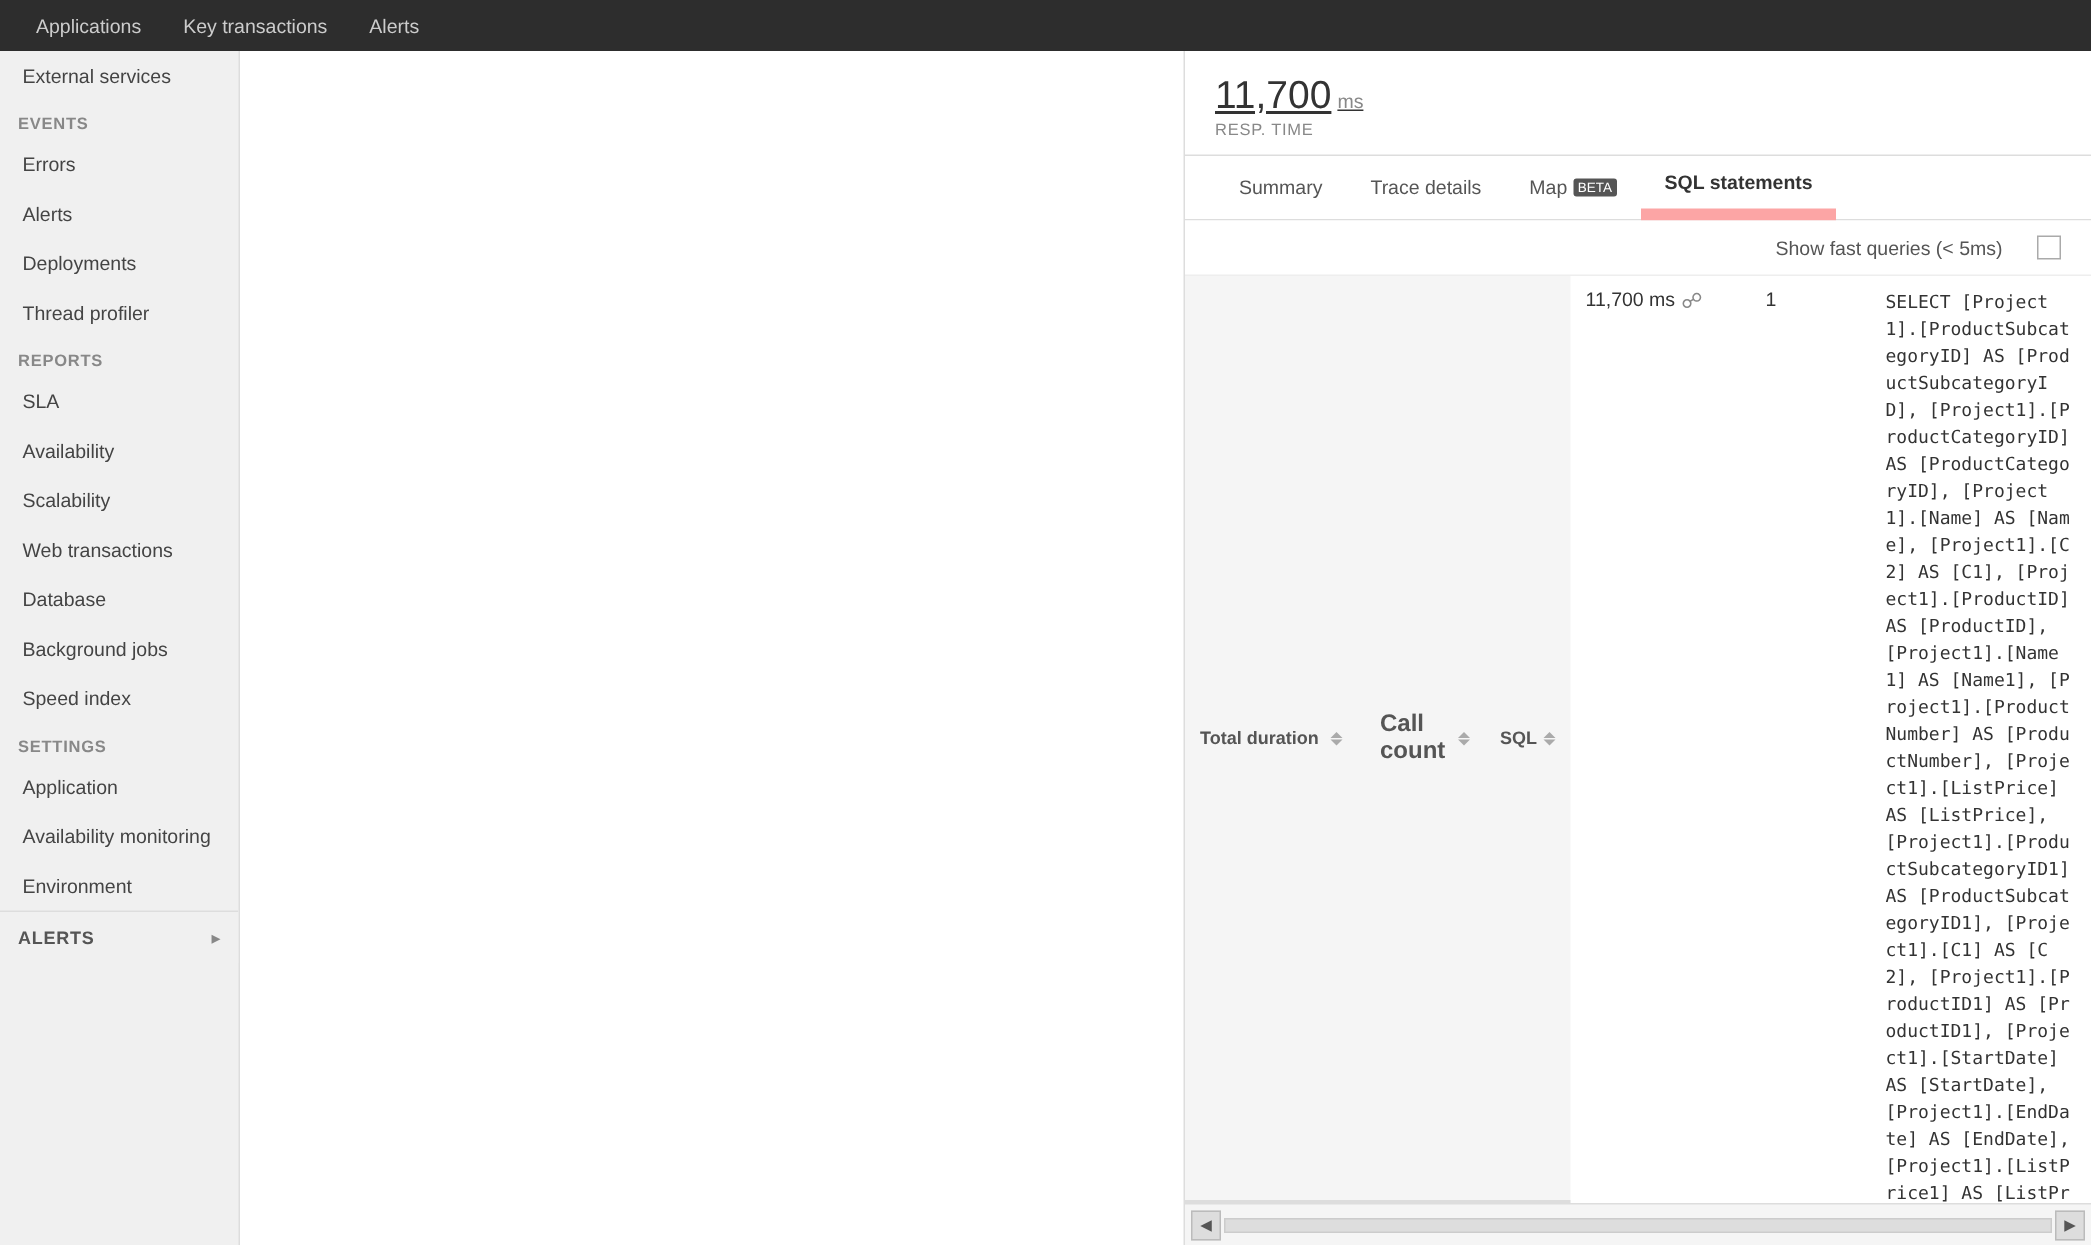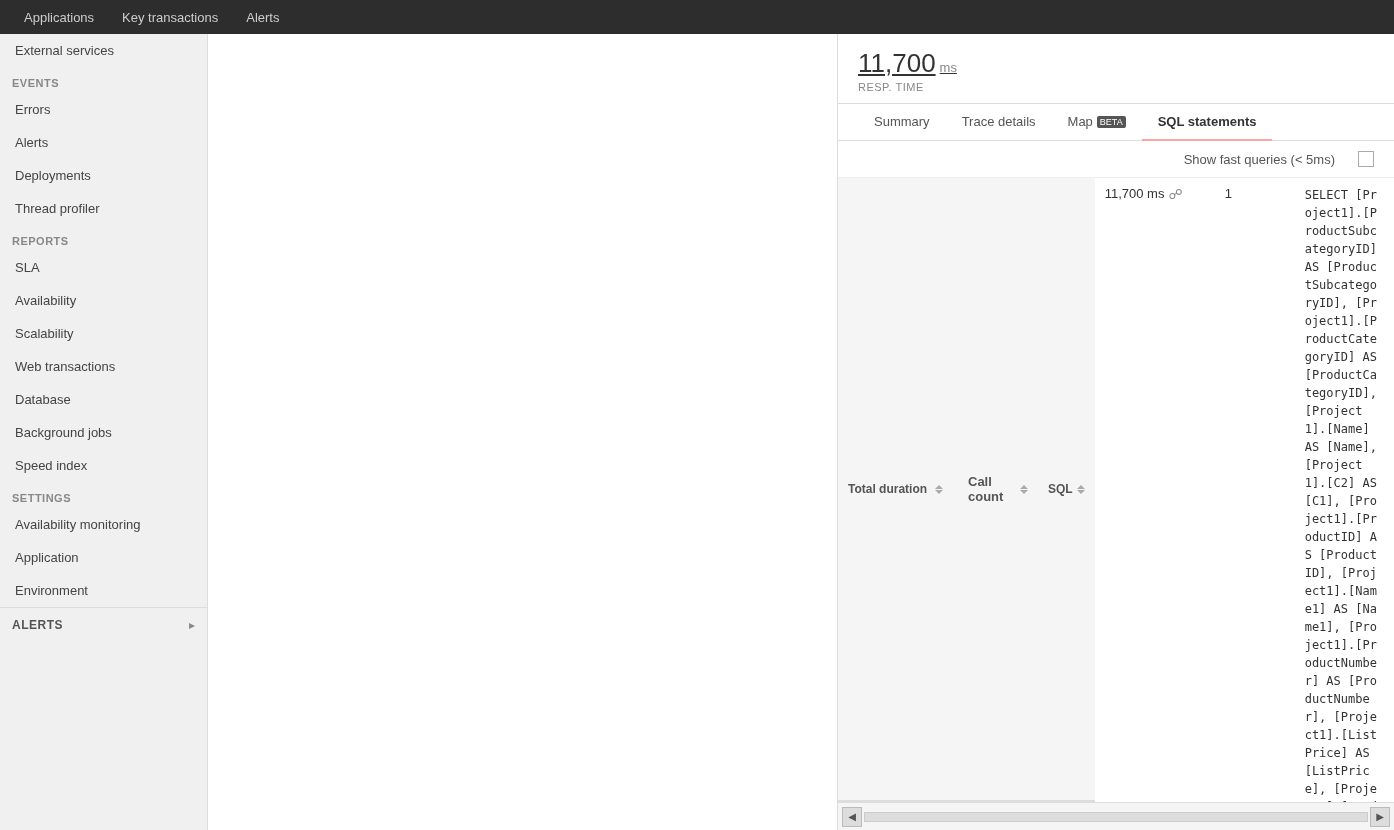--- a/index.html
+++ b/index.html
@@ -28,21 +28,21 @@
 
     
     .main-layout {
       display: flex;
       flex: 1;
       overflow: hidden;
     }
 
     
     .sidebar {
-      width: 208px;
+      width: 160px;
       background: #f0f0f0;
       border-right: 1px solid #ddd;
       overflow-y: auto;
       flex-shrink: 0;
     }
     .sidebar-section-label {
       font-size: 11px;
       color: #888;
       font-weight: bold;
       padding: 10px 12px 4px 12px;
@@ -142,21 +142,21 @@
       color: #555;
       font-size: 13px;
       border-bottom: 2px solid transparent;
       margin-bottom: -1px;
       display: flex;
       align-items: center;
       gap: 4px;
     }
     .tab.active {
       color: #333;
-      border-bottom: 2px solid #fca5a5;
+      border-bottom: 8px solid #fca5a5;
       font-weight: bold;
     }
     .tab-beta {
       font-size: 9px;
       background: #555;
       color: #fff;
       padding: 1px 3px;
       border-radius: 2px;
       vertical-align: super;
     }
@@ -205,21 +205,21 @@
       color: #555;
       font-weight: bold;
       display: flex;
       align-items: center;
       gap: 4px;
       flex-shrink: 0;
     }
     .sql-col-callcount {
       width: 80px;
       padding: 4px 10px;
-      font-size: 13px;
+      font-size: 16px;
       color: #555;
       font-weight: bold;
       display: flex;
       align-items: center;
       gap: 4px;
       flex-shrink: 0;
     }
     .sql-col-sql {
       flex: 1;
       padding: 4px 10px;
@@ -370,22 +370,22 @@
     <div class="sidebar-section-label">REPORTS</div>
     <div class="sidebar-item">SLA</div>
     <div class="sidebar-item">Availability</div>
     <div class="sidebar-item">Scalability</div>
     <div class="sidebar-item">Web transactions</div>
     <div class="sidebar-item">Database</div>
     <div class="sidebar-item">Background jobs</div>
     <div class="sidebar-item">Speed index</div>
 
     <div class="sidebar-section-label">SETTINGS</div>
+    <div class="sidebar-item">Application</div>
     <div class="sidebar-item">Availability monitoring</div>
-    <div class="sidebar-item">Application</div>
     <div class="sidebar-item">Environment</div>
 
     <div class="alerts-footer">
       <span class="alerts-footer-label">ALERTS</span>
       <span class="alerts-footer-arrow">▸</span>
     </div>
   </aside>
 
   <div class="content-area">
     <div class="panel-row">

